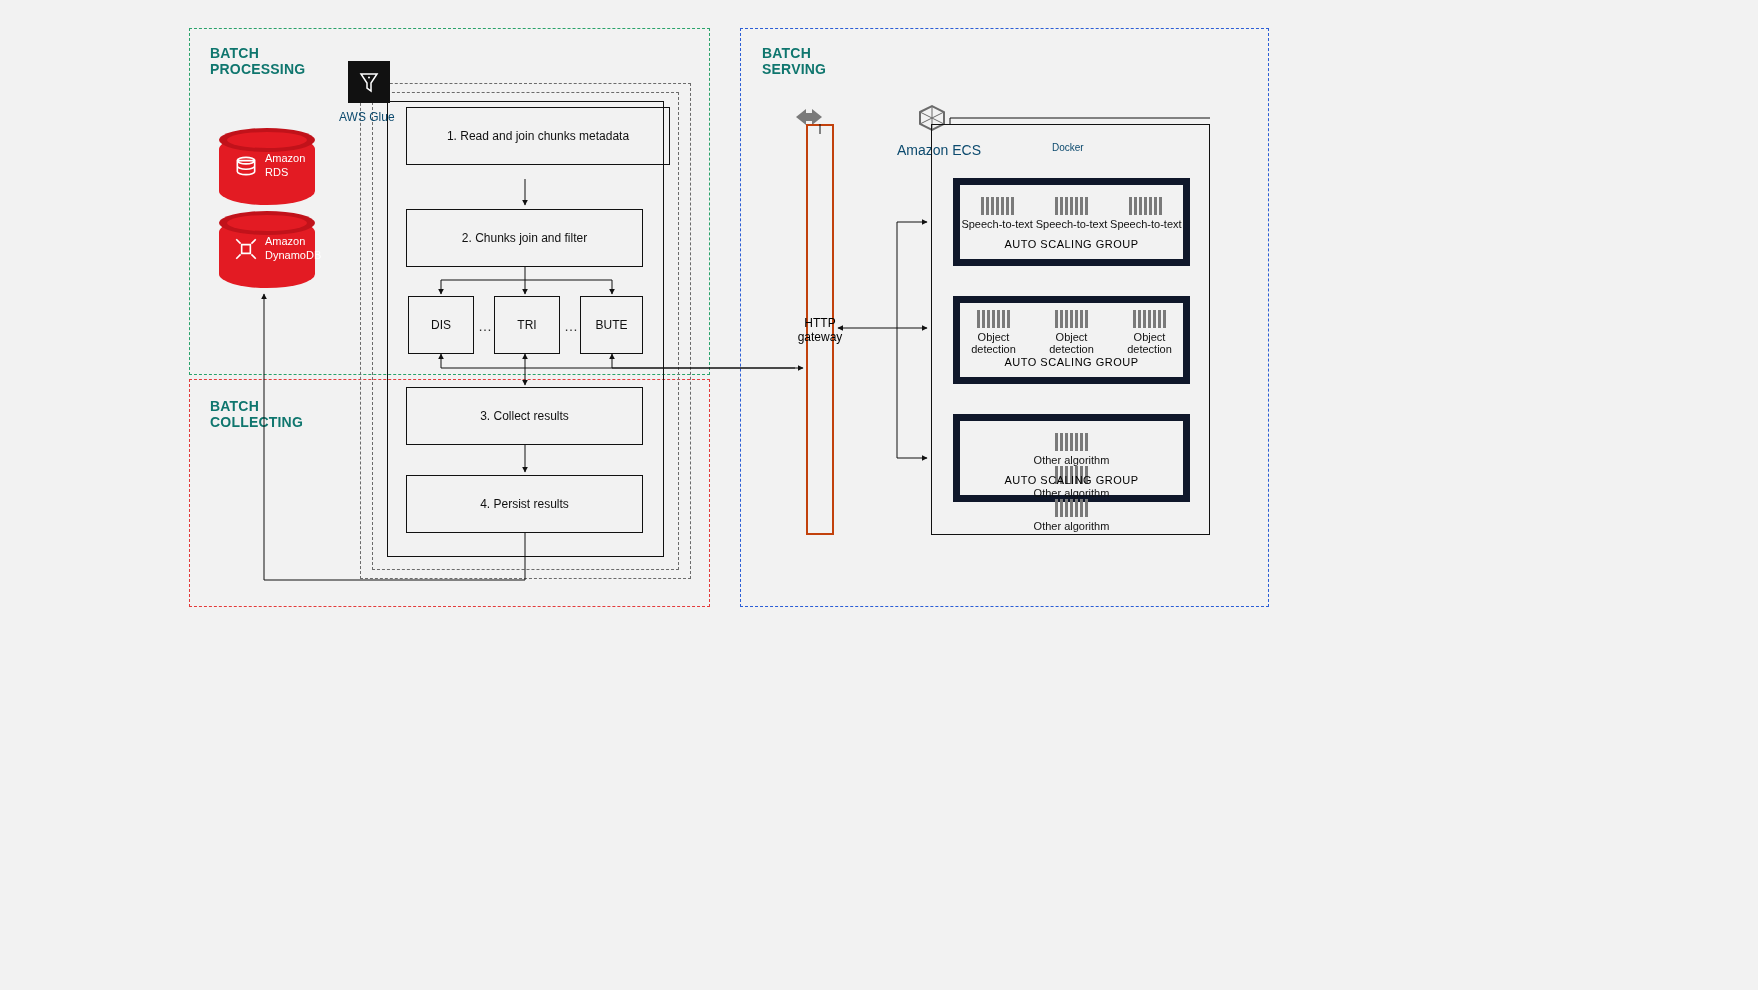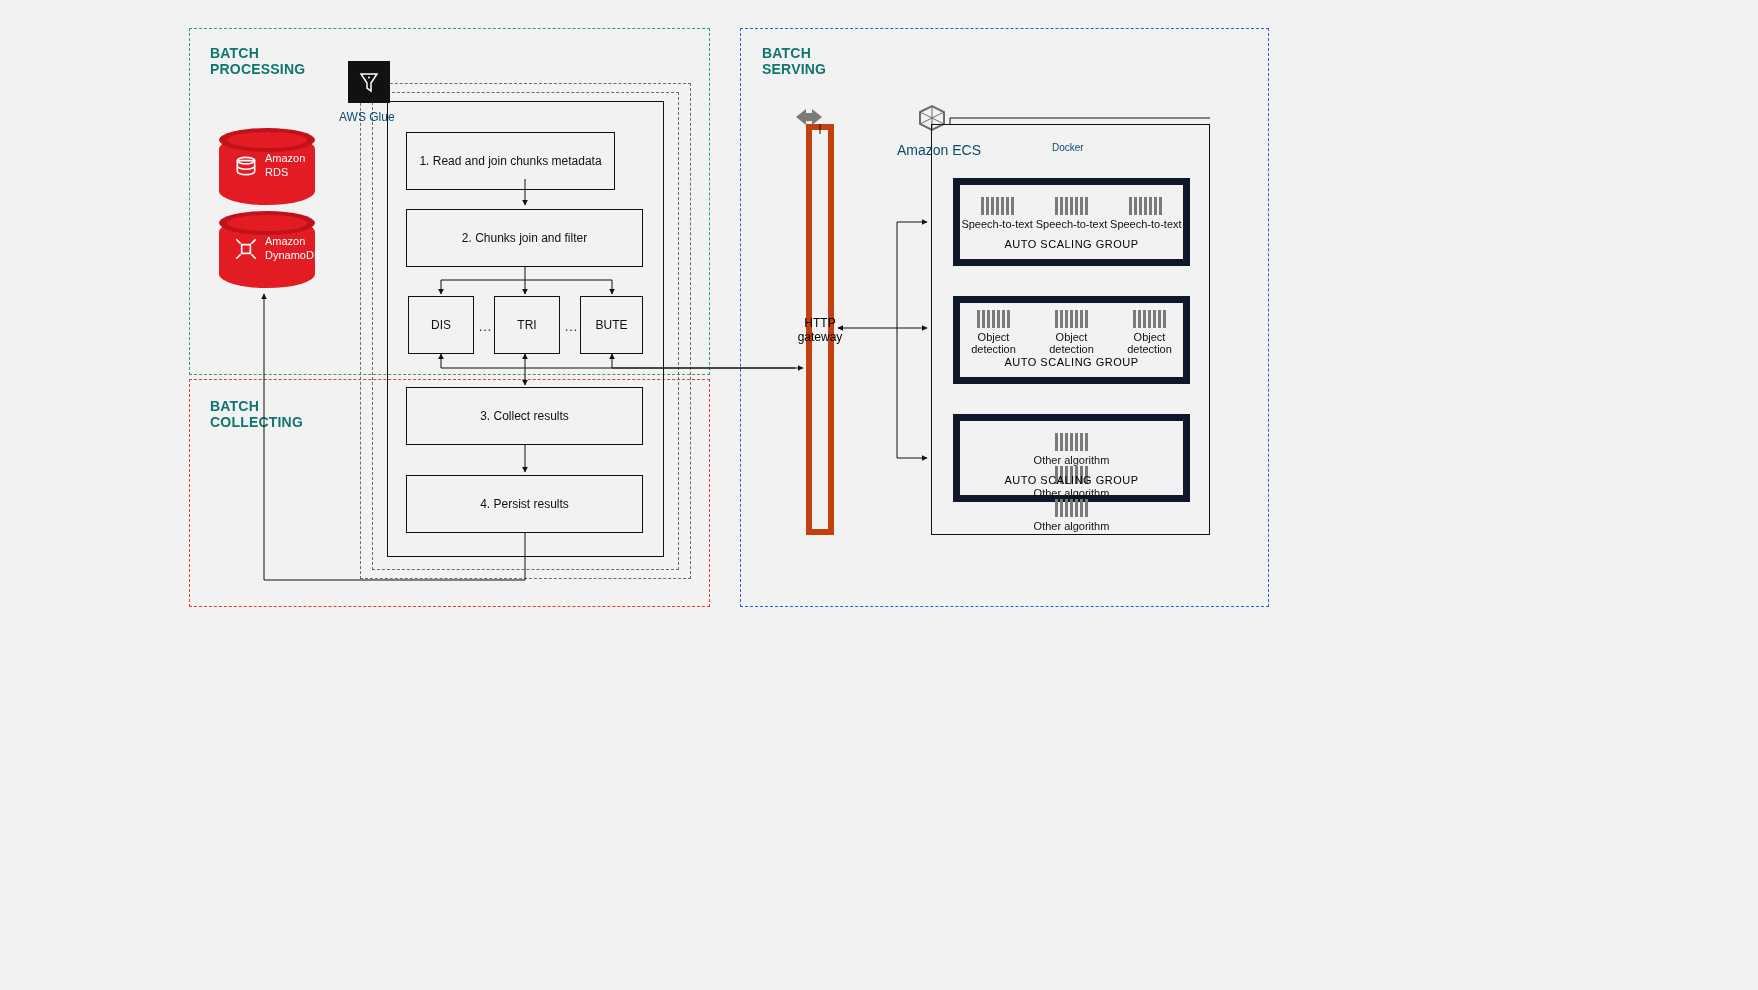--- a/index.html
+++ b/index.html
@@ -100,21 +100,21 @@
   
   .dots {
     position: absolute;
     font-size: 14px; color: #333;
     text-align: center;
   }
 
   
   .gateway {
     position: absolute;
-    border: 6px solid #c2410c;
+    border: 2px solid #c2410c;
     display: flex; align-items: center; justify-content: center;
     text-align: center;
     font-size: 12px;
   }
 
   
   .asg {
     position: absolute;
     border: 7px solid #0f172a;
   }
@@ -188,21 +188,21 @@
   <div class="cyl-hi"></div>
   <svg class="cyl-icon" viewBox="0 0 24 24">
     <path d="M7 7 L3 3 M17 7 L21 3 M7 17 L3 21 M17 17 L21 21 M8 8h8v8H8z" fill="none" stroke="#fff" stroke-width="1.5"></path>
   </svg>
   <div class="cyl-text"><span>Amazon</span>
 <span>DynamoDB</span></div>
 </div>
 
 <div class="panel" style="left:387px; top:101px; width:277px; height:456px;"></div>
 
-<div class="step" style="left:406px; top:132px; width:209px; height:58px;">1. Read and join chunks metadata</div>
+<div class="step" style="left:406px; top:107px; width:264px; height:58px;">1. Read and join chunks metadata</div>
 <div class="step" style="left:406px; top:209px; width:237px; height:58px;">2. Chunks join and filter</div>
 
 <div class="step" style="left:408px; top:296px; width:66px; height:58px;">DIS</div>
 <div class="dots" style="left:477px; top:318px; width:16px;">…</div>
 <div class="step" style="left:494px; top:296px; width:66px; height:58px;">TRI</div>
 <div class="dots" style="left:563px; top:318px; width:16px;">…</div>
 <div class="step" style="left:580px; top:296px; width:63px; height:58px;">BUTE</div>
 
 <div class="step" style="left:406px; top:387px; width:237px; height:58px;">3. Collect results</div>
 <div class="step" style="left:406px; top:475px; width:237px; height:58px;">4. Persist results</div>

